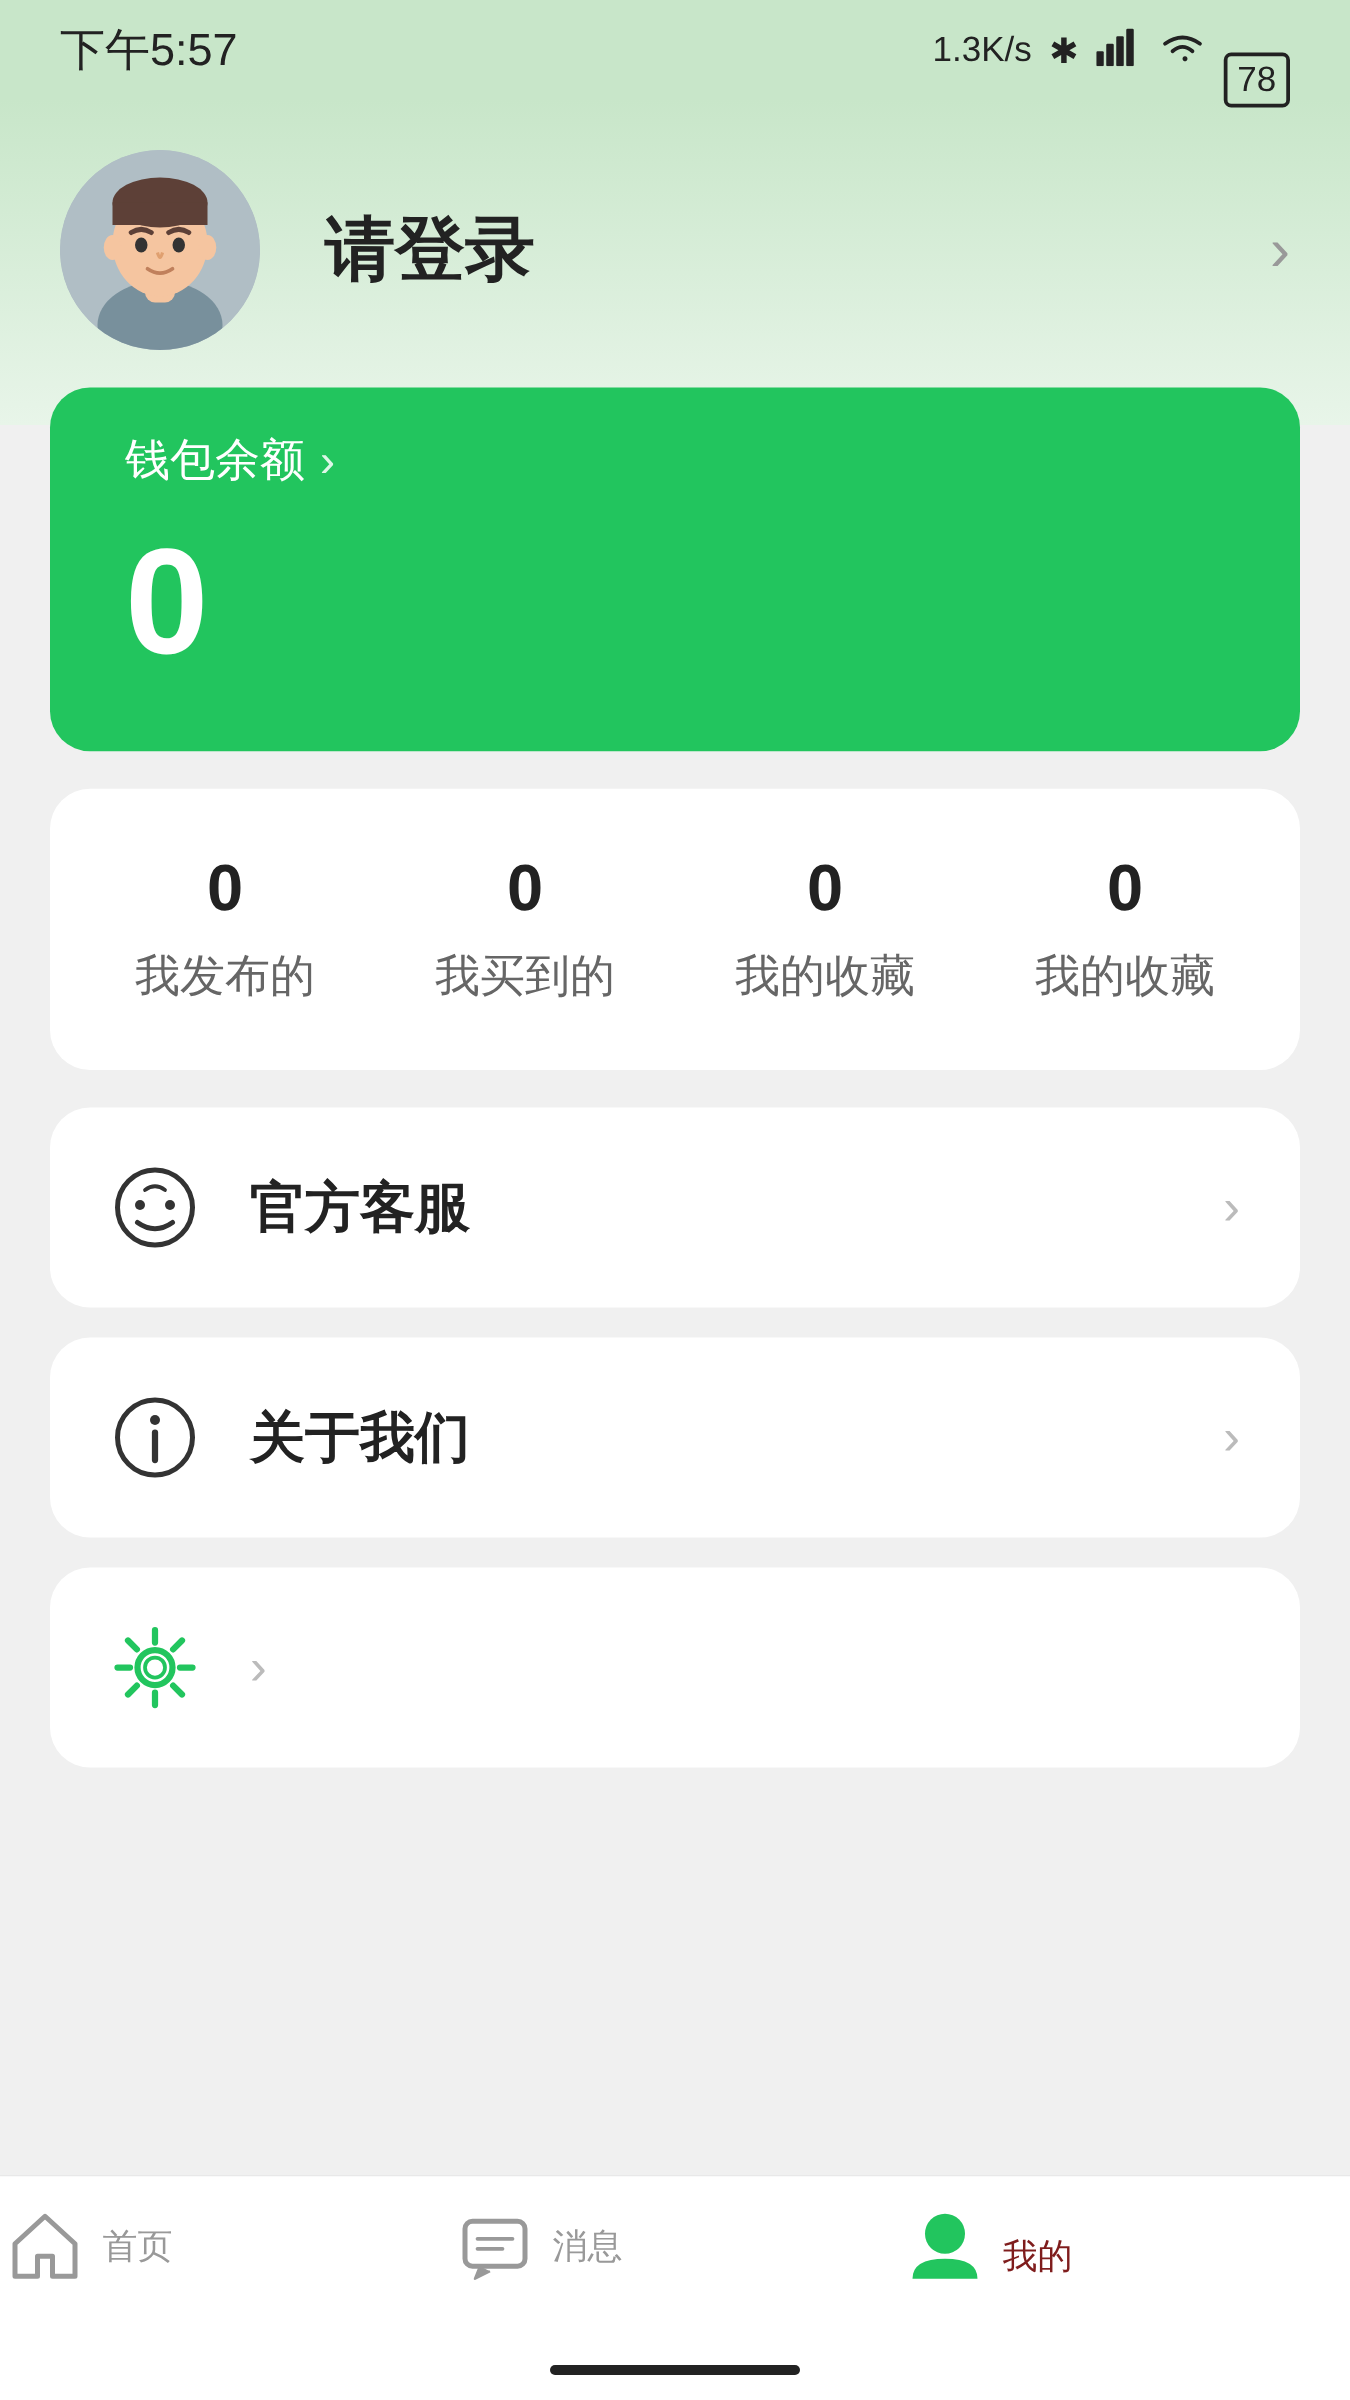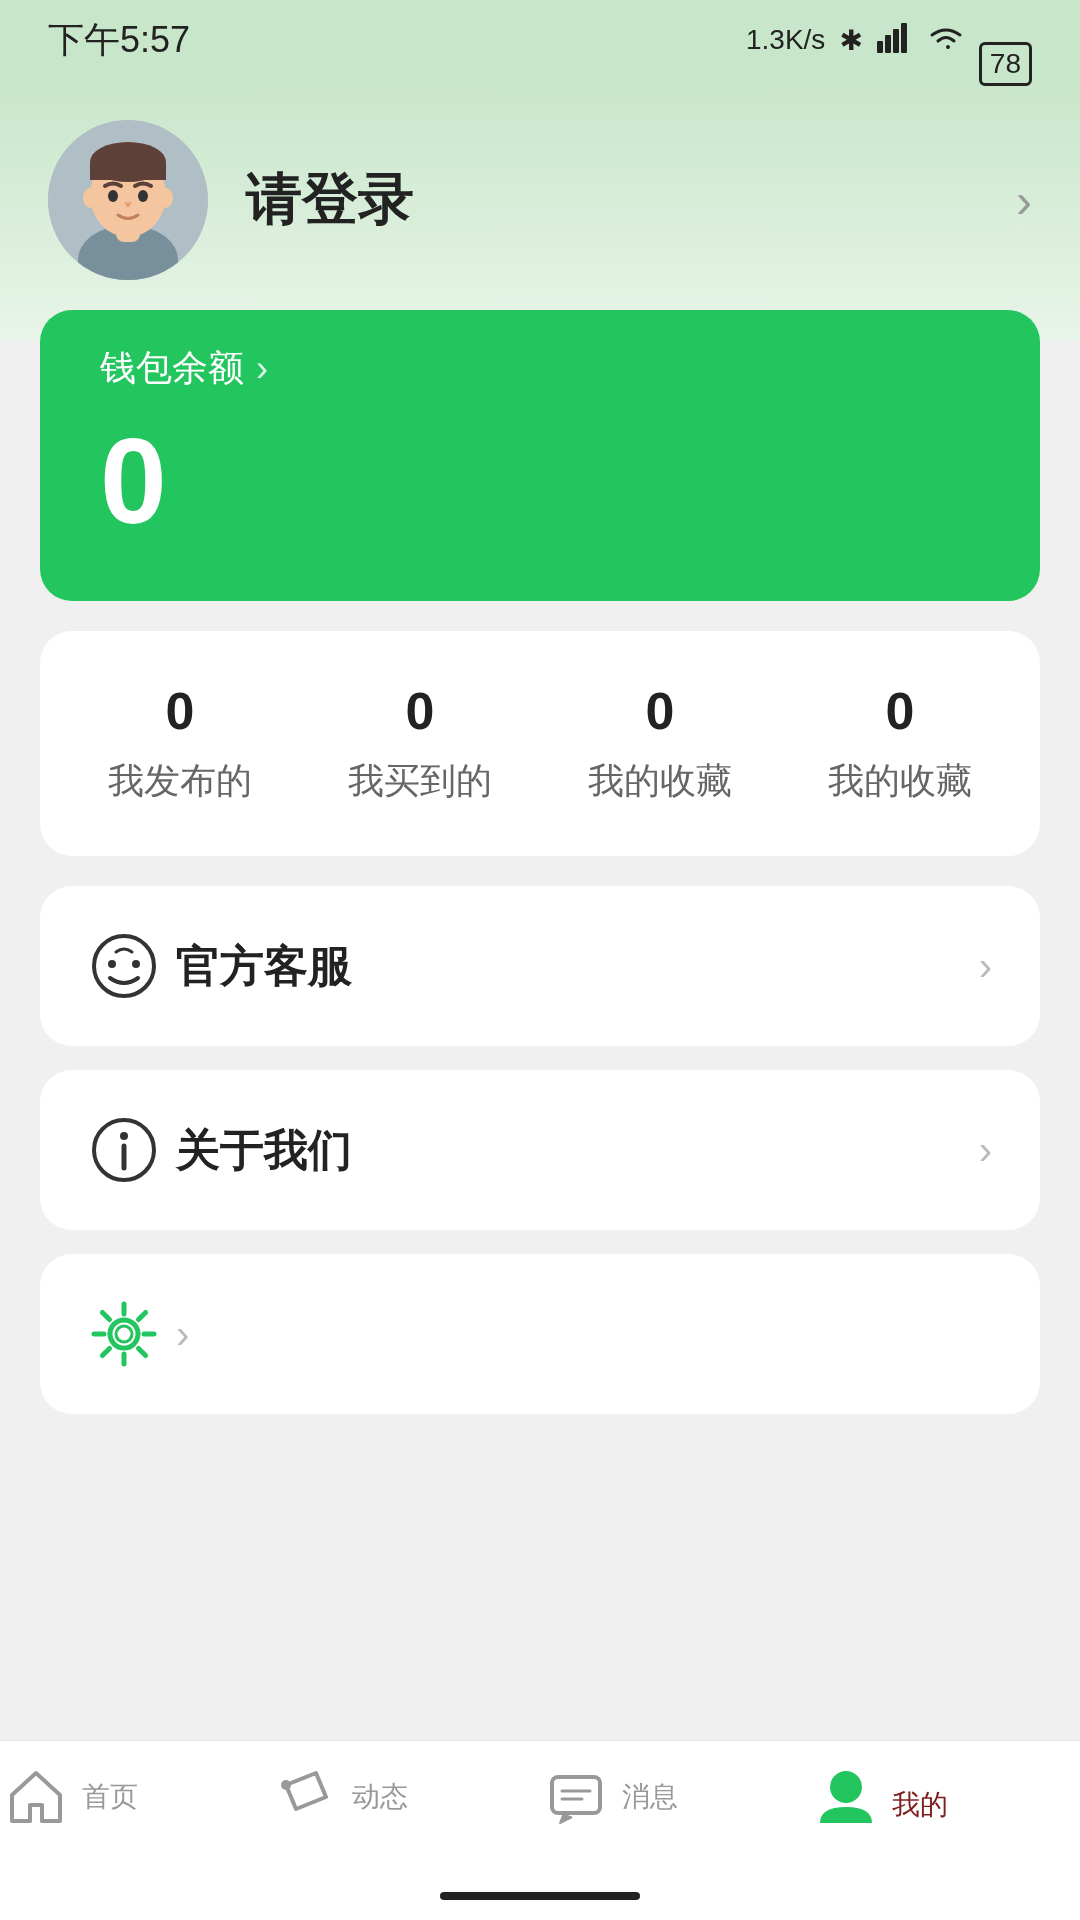--- a/index.html
+++ b/index.html
@@ -50,21 +50,21 @@
 
     
     .header-area {
       background: linear-gradient(180deg, #c8e6c9 0%, #e8f5e9 100%);
       padding: 40px 48px 60px;
     }
 
     .profile-row {
       display: flex;
       align-items: center;
-      gap: 38px;
+      gap: 52px;
     }
 
     .avatar-circle {
       width: 160px;
       height: 160px;
       border-radius: 50%;
       background: #b0bec5;
       overflow: hidden;
       display: flex;
       align-items: center;
@@ -160,21 +160,21 @@
       position: relative;
       top: -30px;
     }
 
     .menu-item {
       background: #fff;
       border-radius: 32px;
       padding: 44px 48px;
       display: flex;
       align-items: center;
-      gap: 16px;
+      gap: 40px;
     }
 
     .menu-icon {
       width: 72px;
       height: 72px;
       display: flex;
       align-items: center;
       justify-content: center;
       flex-shrink: 0;
     }
@@ -380,29 +380,20 @@
 <div class="bottom-nav">
   <div class="nav-item">
     <div class="nav-icon icon-home">
       <svg width="64" height="64" viewBox="0 0 64 64">
         <path d="M8 30 L32 8 L56 30 L56 56 L38 56 L38 40 L26 40 L26 56 L8 56 Z" fill="none" stroke="#999" stroke-width="4" stroke-linejoin="round"></path>
       </svg>
     </div>
     <span class="nav-label">首页</span>
   </div>
   <div class="nav-item">
-    <div class="nav-icon icon-feed">
-      <svg width="64" height="64" viewBox="0 0 64 64">
-        <path d="M12 20 L42 8 L52 32 L22 44 Z" fill="none" stroke="#999" stroke-width="4" stroke-linejoin="round"></path>
-        <circle cx="12" cy="20" r="5" fill="#999"></circle>
-      </svg>
-    </div>
-    <span class="nav-label">动态</span>
-  </div>
-  <div class="nav-item">
     <div class="nav-icon icon-msg">
       <svg width="64" height="64" viewBox="0 0 64 64">
         <rect x="8" y="12" width="48" height="36" rx="6" fill="none" stroke="#999" stroke-width="4"></rect>
         <path d="M20 48 L16 58 L28 52" fill="#999" stroke="#999" stroke-width="2" stroke-linejoin="round"></path>
         <line x1="18" y1="26" x2="46" y2="26" stroke="#999" stroke-width="3" stroke-linecap="round"></line>
         <line x1="18" y1="34" x2="38" y2="34" stroke="#999" stroke-width="3" stroke-linecap="round"></line>
       </svg>
     </div>
     <span class="nav-label">消息</span>
   </div>

